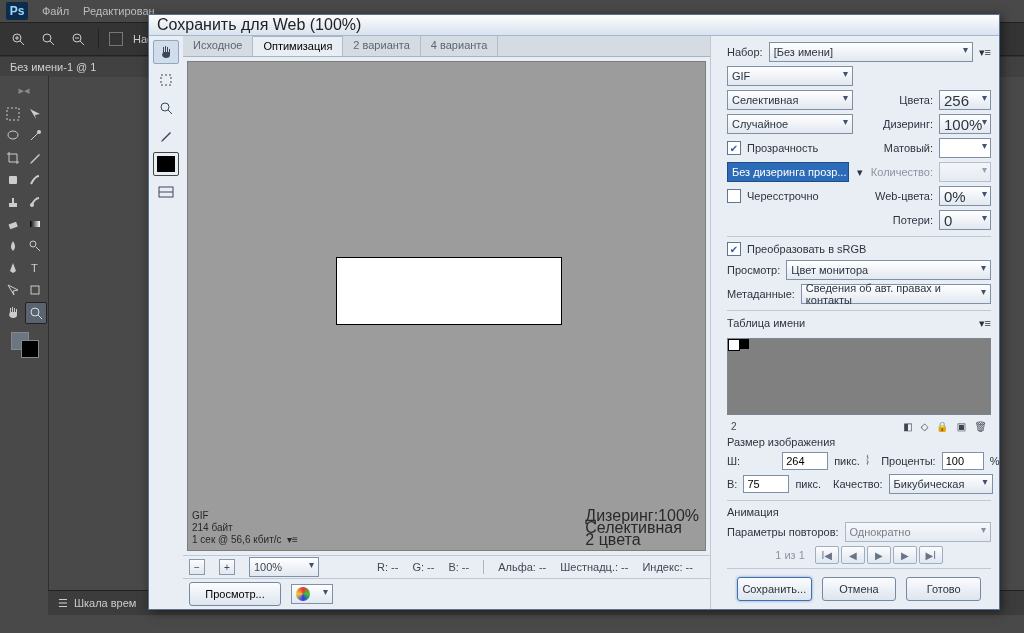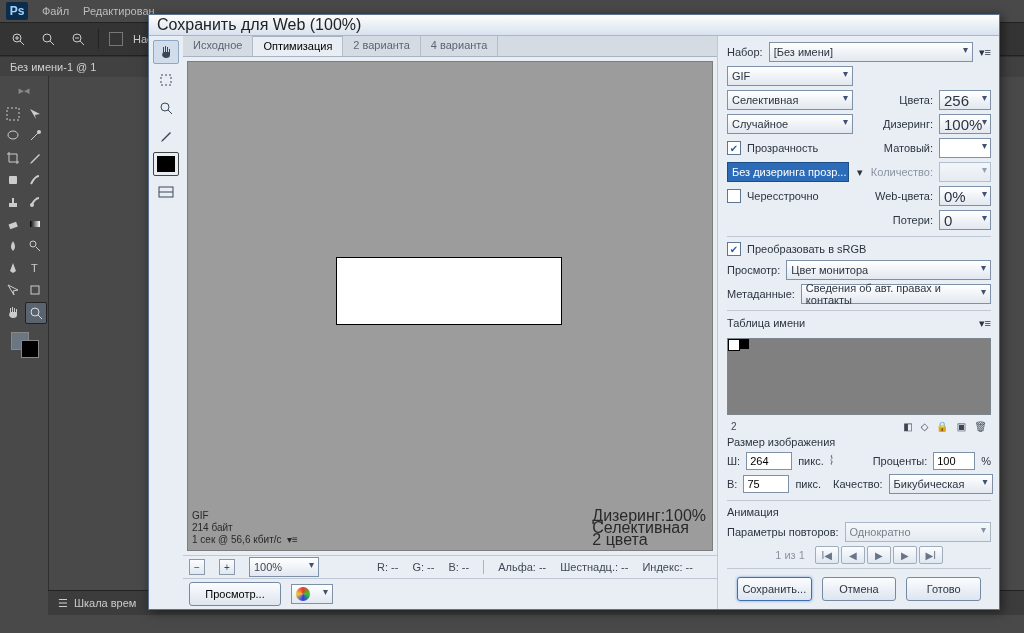--- a/index.html
+++ b/index.html
@@ -24,21 +24,21 @@
 .sfw-tool.sel{border:1px solid #8ea7c3;background:#d2ddec}
 .sfw-preview-wrap{flex:1;display:flex;flex-direction:column;min-width:0}
 .sfw-tabs{display:flex;height:20px;background:#d5dbe3;border-bottom:1px solid #a8b3c1}
 .sfw-tab{padding:3px 10px 0 10px;color:#5b6572;border-right:1px solid #b3bcc9;cursor:default}
 .sfw-tab.active{background:#e9eef4;color:#000;border-top:1px solid #a8b3c1;position:relative;top:0}
 .sfw-canvas{flex:1;background:#9c9c9c;position:relative;margin:4px;border:1px solid #7d7d7d;overflow:hidden}
 .sfw-white{position:absolute;left:148px;top:195px;width:224px;height:66px;background:#fff;border:1px solid #000}
 .sfw-info{position:absolute;left:4px;bottom:4px;color:#292929;font-size:10px;line-height:12px;width:260px}
 .sfw-info-right{position:absolute;right:6px;bottom:4px;color:#292929;font-size:16px;line-height:12px;text-align:left}
 .sfw-status{display:flex;align-items:center;height:22px;padding:0 6px;gap:14px;color:#3f4854;border-top:1px solid #c0c8d3}
-.sfw-right{width:264px;background:#e9eef4;padding:6px 8px 0 9px;display:flex;flex-direction:column;gap:4px;color:#2b3440;border-left:1px solid #c0c8d3}
+.sfw-right{width:264px;background:#e9eef4;padding:6px 8px 0 16px;display:flex;flex-direction:column;gap:4px;color:#2b3440;border-left:1px solid #c0c8d3}
 .row{display:flex;align-items:center;gap:6px;height:20px}
 .lbl{white-space:nowrap}
 .select{flex:1;height:18px;border:1px solid #7f91a9;background:linear-gradient(#fff,#e2e8f0);display:flex;align-items:center;padding:0 4px;font-size:11px;position:relative}
 .select::after{content:"▾";position:absolute;right:4px;top:1px;color:#415271;font-size:10px}
 .small-select{width:42px;height:18px;border:1px solid #7f91a9;background:linear-gradient(#fff,#e2e8f0);display:flex;align-items:center;padding:0 4px;font-size:15px;position:relative}
 .small-select::after{content:"▾";position:absolute;right:3px;top:1px;color:#415271;font-size:10px}
 .checkbox{width:12px;height:12px;border:1px solid #5f7692;background:#fff;display:inline-flex;align-items:center;justify-content:center;font-size:10px;color:#2a5ea8}
 .hilite{background:#2b6bb8;color:#fff;padding:0 4px;flex:1;height:18px;display:flex;align-items:center;border:1px solid #1e4e88;overflow:hidden;white-space:nowrap}
 .sep{height:1px;background:#c0c8d3;margin:2px 0}
 .color-table{height:164px;border:1px solid #7d868f;background:#808080;position:relative;margin-top:4px}
@@ -375,21 +375,21 @@
           <span>◧</span>
           <span>◇</span>
           <span>🔒</span>
           <span>▣</span>
           <span>🗑</span>
         </span>
       </div>
       <div class="section-title">Размер изображения</div>
       <div class="row">
         <span class="lbl">Ш:</span>
-        <input class="input-txt" style="width: 38px;" value="264">
+        <input class="input-txt" style="width: 38px; margin-left: 36px;" value="264">
         <span class="lbl">пикс.</span>
         <span style="font-size:14px;color:#6a7789">𝄔</span>
         <span style="flex:1"></span>
         <span class="lbl">Проценты:</span>
         <input class="input-txt" style="width: 34px;" value="100">
         <span class="lbl">%</span>
       </div>
       <div class="row">
         <span class="lbl">В:</span>
         <input class="input-txt" style="width: 38px;" value="75">

